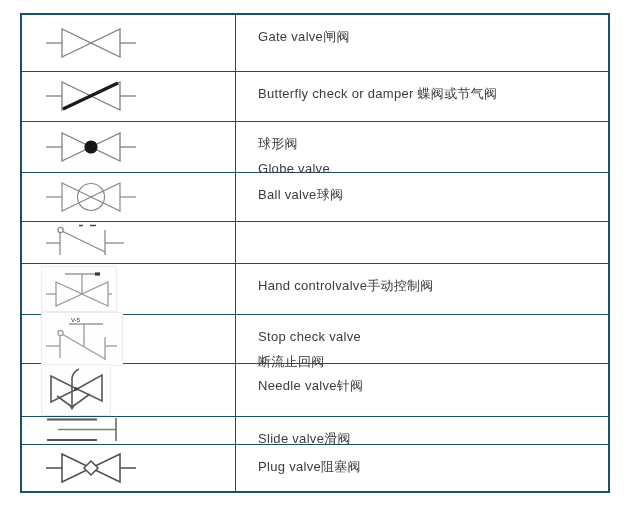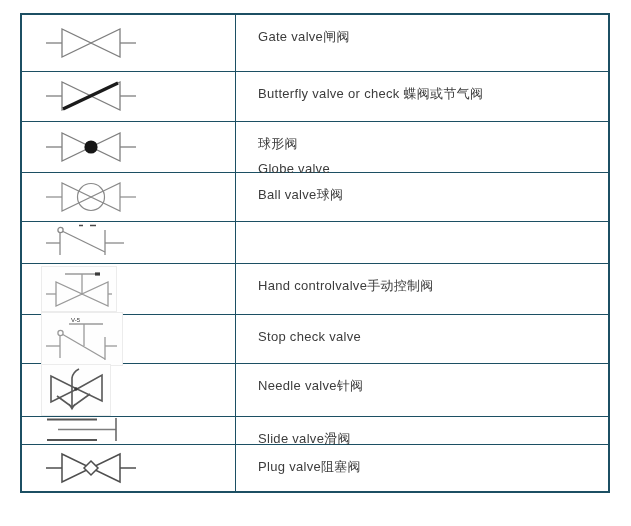--- a/index.html
+++ b/index.html
@@ -52,21 +52,21 @@
         <g stroke="#7f7f7f" stroke-width="1.3" fill="none">
           <line x1="1" y1="17" x2="17" y2="17"></line>
           <path d="M17,3 L17,31 L46,17 Z"></path>
           <path d="M75,3 L75,31 L46,17 Z"></path>
           <line x1="75" y1="17" x2="91" y2="17"></line>
         </g>
         <line x1="18" y1="30" x2="73" y2="4" stroke="#1b1b1b" stroke-width="3.4"></line>
       </svg>
     </div>
     <div class="cell txt">
-      <div>Butterfly valve or check 蝶阀或节气阀</div>
+      <div>Butterfly check or damper 蝶阀或节气阀</div>
     </div>
   </div>
 
   <div class="row" style="height:51px">
     <div class="cell sym">
       <svg width="92" height="34" viewBox="0 0 92 34">
         <g stroke="#7f7f7f" stroke-width="1.3" fill="none">
           <line x1="1" y1="17" x2="17" y2="17"></line>
           <path d="M17,3 L17,31 L46,17 Z"></path>
           <path d="M75,3 L75,31 L46,17 Z"></path>
@@ -151,20 +151,21 @@
             <line x1="60" y1="22" x2="60" y2="45"></line>
             <line x1="60" y1="31" x2="72" y2="31"></line>
             <circle cx="15.5" cy="18" r="2.6" fill="#fefefe"></circle>
           </g>
           <text x="26" y="7" font-size="6" fill="#333333">V-5</text>
         </svg>
       </div>
     </div>
     <div class="cell txt">
       <div>Stop check valve</div>
+      <div>断流止回阀</div>
     </div>
   </div>
 
   <div class="row" style="height:53px">
     <div class="cell sym" style="padding-left:19px">
       <div class="imgbox">
         <svg width="62" height="46" viewBox="0 0 62 46">
           <g stroke="#585858" stroke-width="1.6" fill="none">
             <path d="M6,9 L6,35 L32,22 Z"></path>
             <path d="M57,8 L57,34 L32,22 Z"></path>

